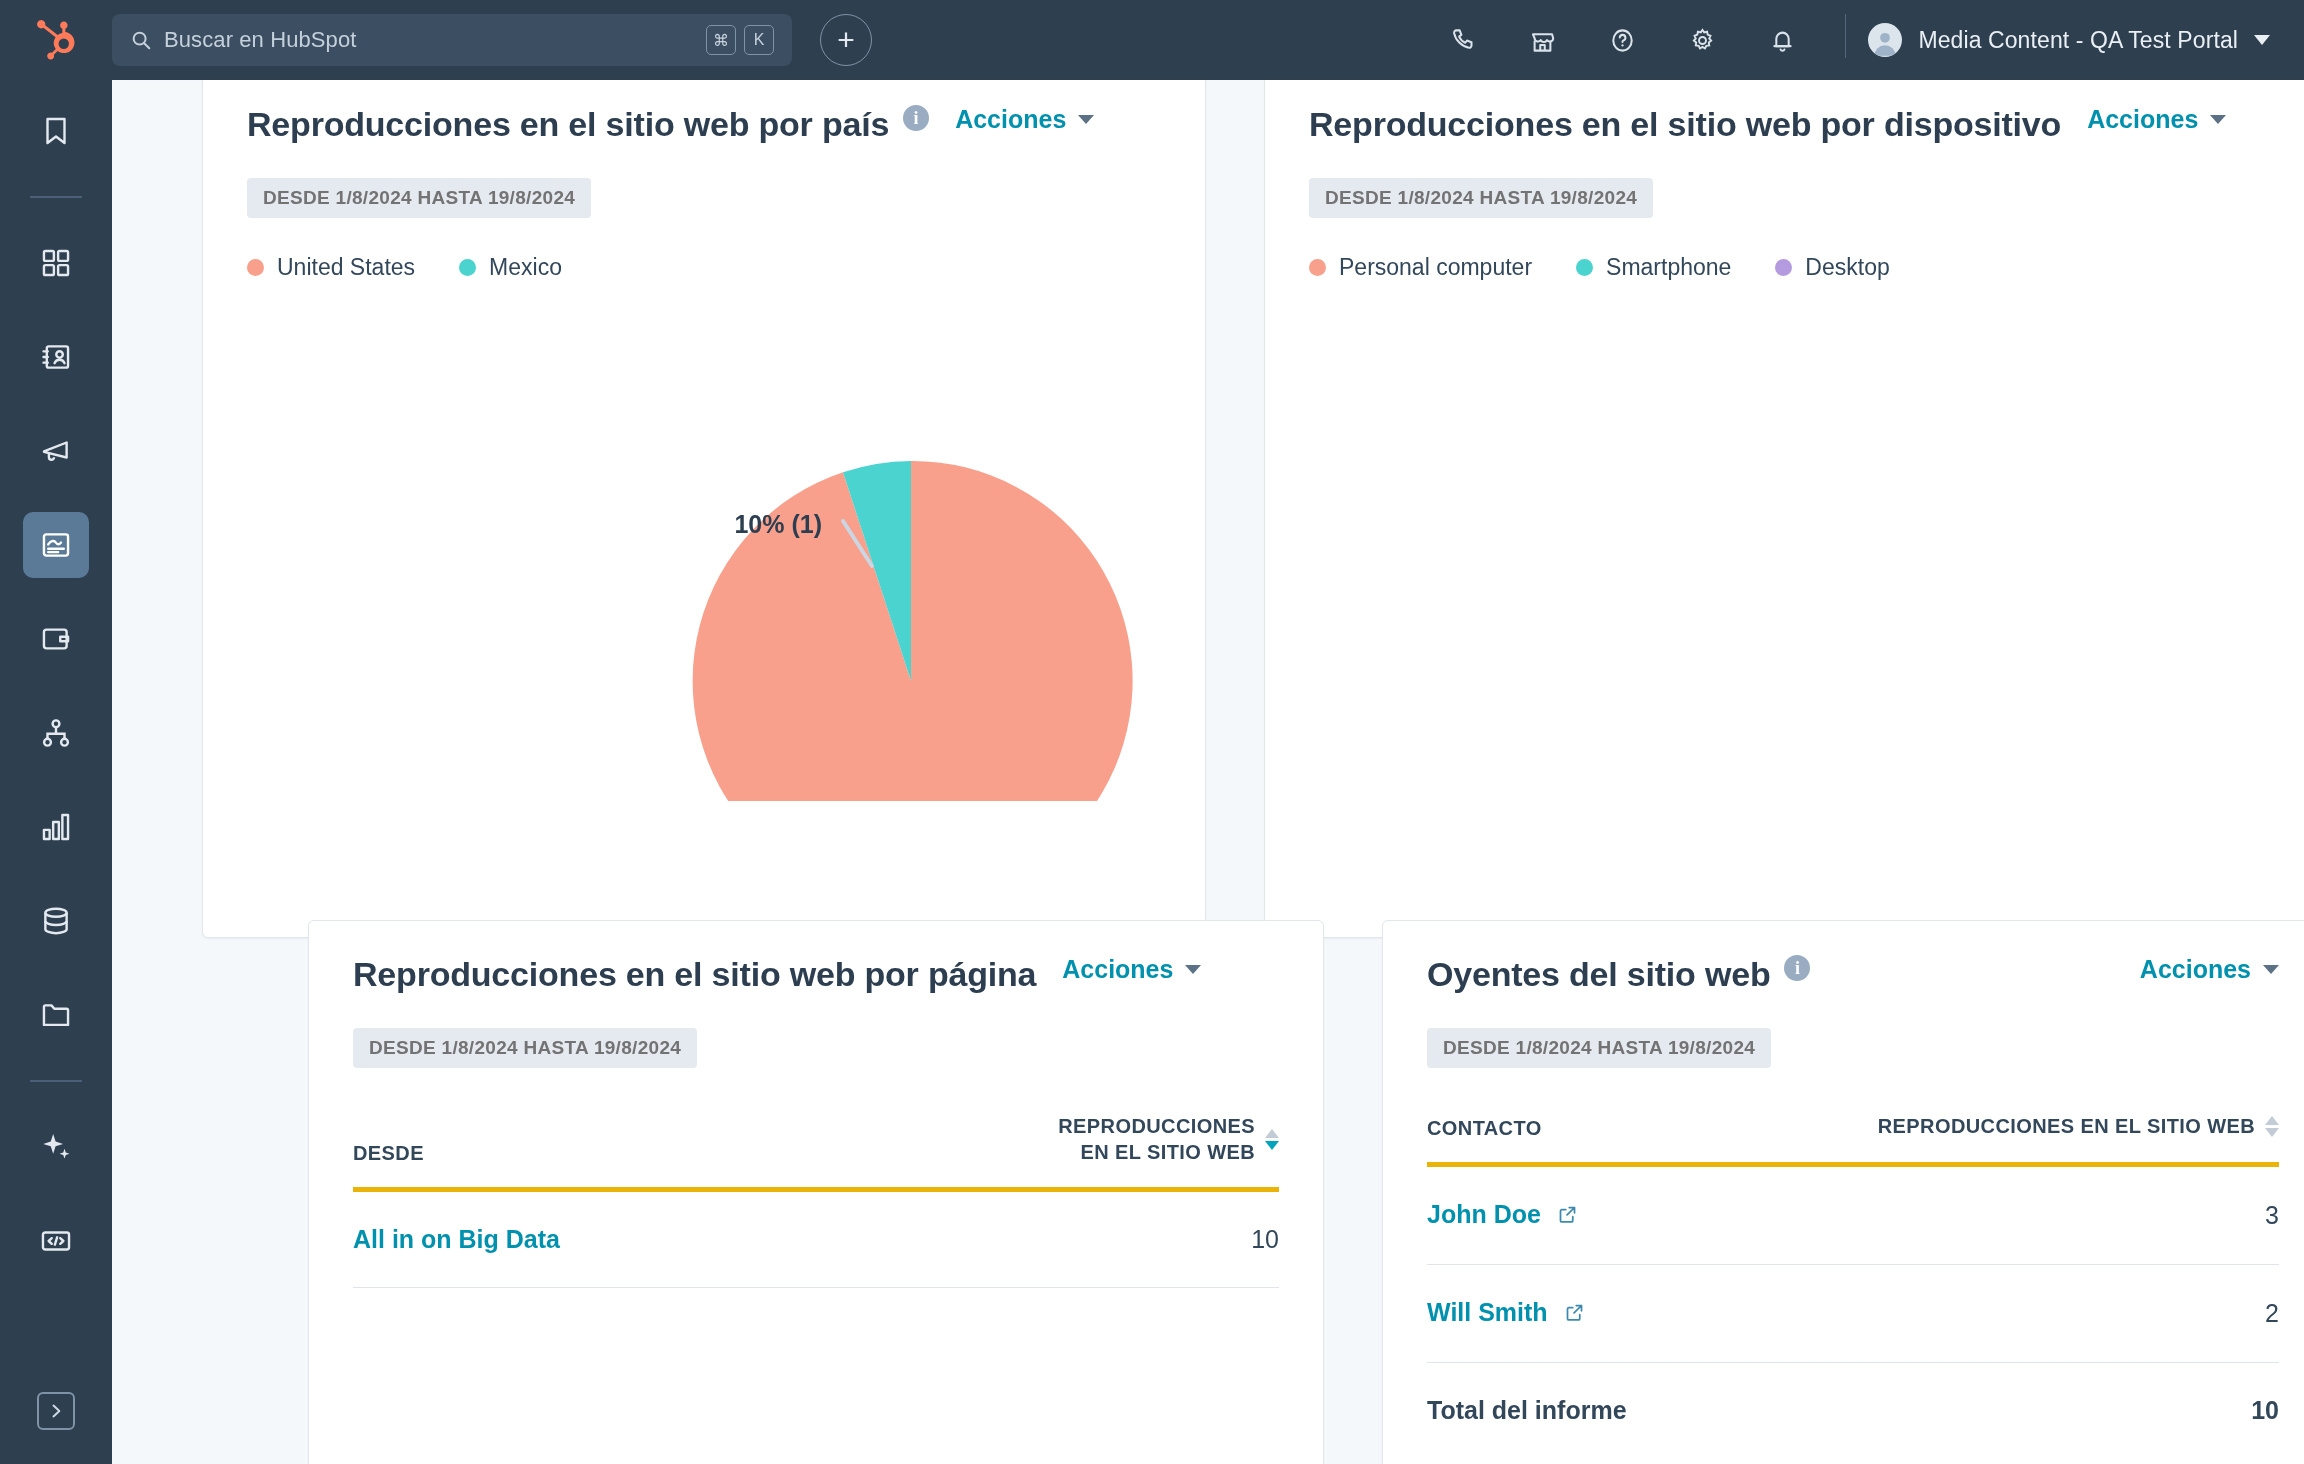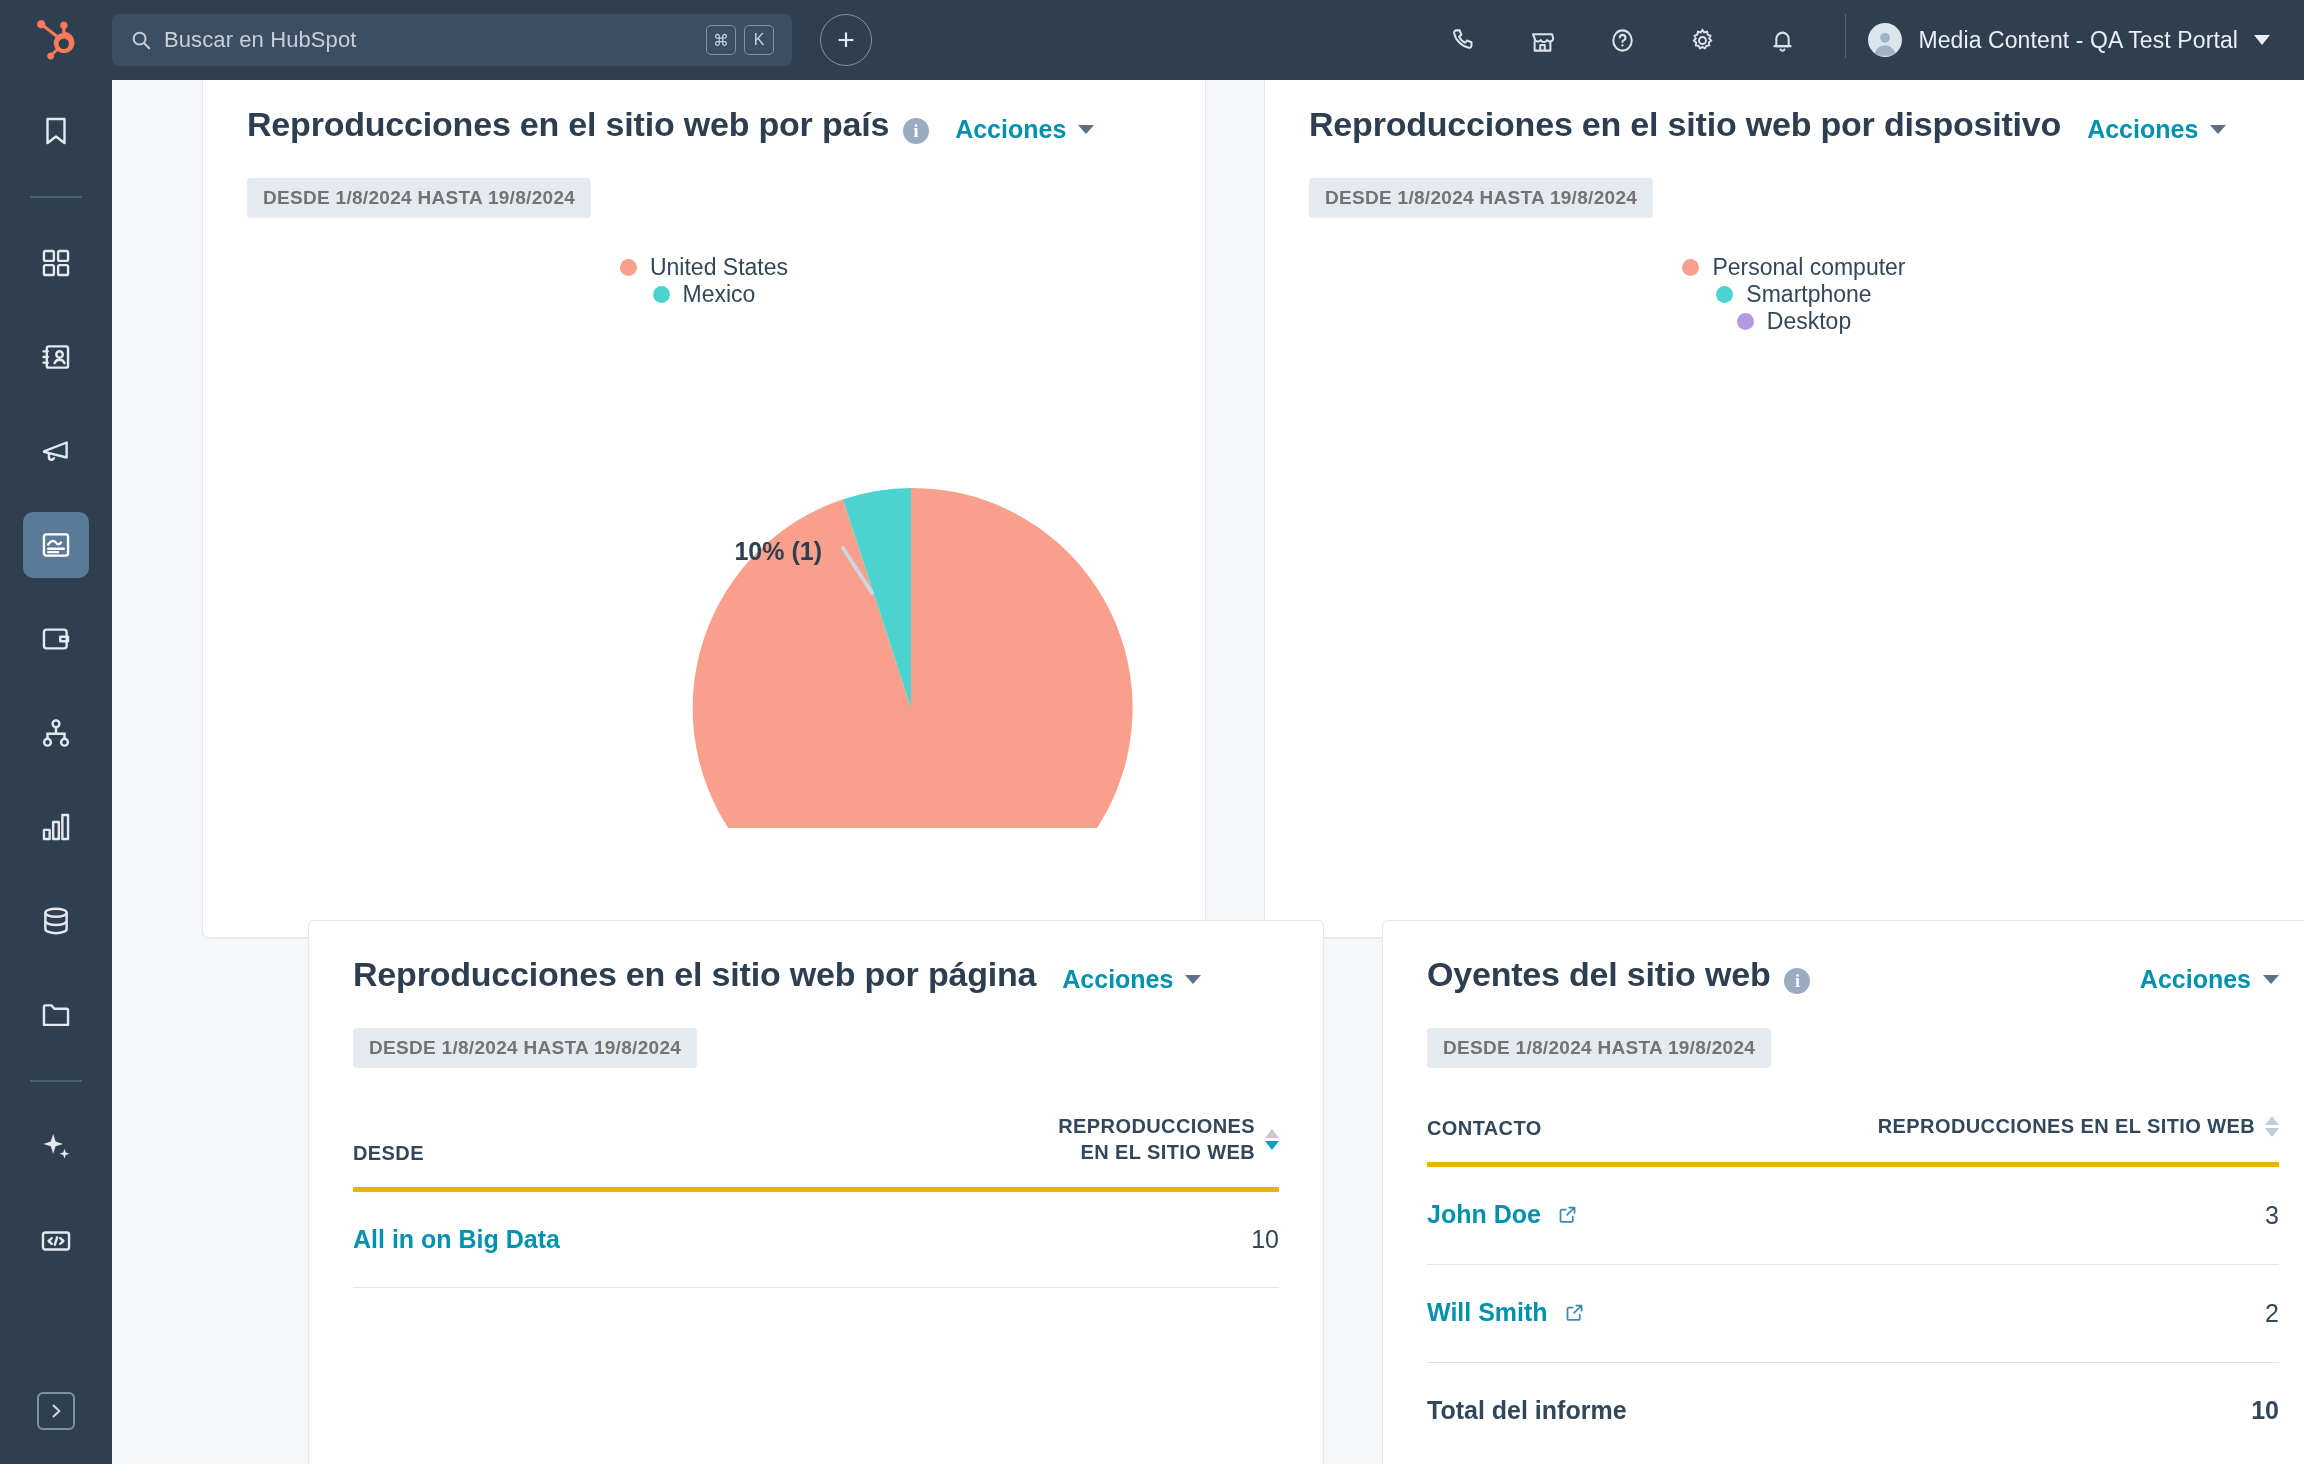--- a/index.html
+++ b/index.html
@@ -141,21 +141,21 @@
   .card {
     position: absolute;
     background: #ffffff;
     border: 1px solid #e1e7ed;
     border-radius: 6px;
     box-shadow: 0 1px 2px rgba(45,62,80,.06);
   }
   .card-pad { padding: 34px 44px 0 44px; }
 
   .card-head {
-    display: flex; align-items: flex-end;
+    display: flex; align-items: flex-start;
   }
   .card-title {
     font-size: 34px; font-weight: bold;
     color: #2d3e50; letter-spacing: -.2px;
     white-space: nowrap;
   }
   .info-ico {
     width: 26px; height: 26px; border-radius: 50%;
     background: #99acc2;
     color: #ffffff; font-size: 18px; font-weight: bold;
@@ -184,21 +184,21 @@
     color: #737373;
     font-size: 19px; font-weight: bold;
     letter-spacing: .3px;
     padding: 9px 16px;
     border-radius: 4px;
   }
 
   .legend {
     display: flex; align-items: center;
     margin-top: 36px;
-    flex-direction: column;
+    gap: 44px;
   }
   .legend-item { display: flex; align-items: center; }
   .legend-dot {
     width: 17px; height: 17px; border-radius: 50%;
     margin-right: 13px;
   }
   .legend-label { font-size: 23px; color: #33475b; }
 
   .chart-area { position: relative; width: 100%; }
   .chart-area svg { display: block; }

